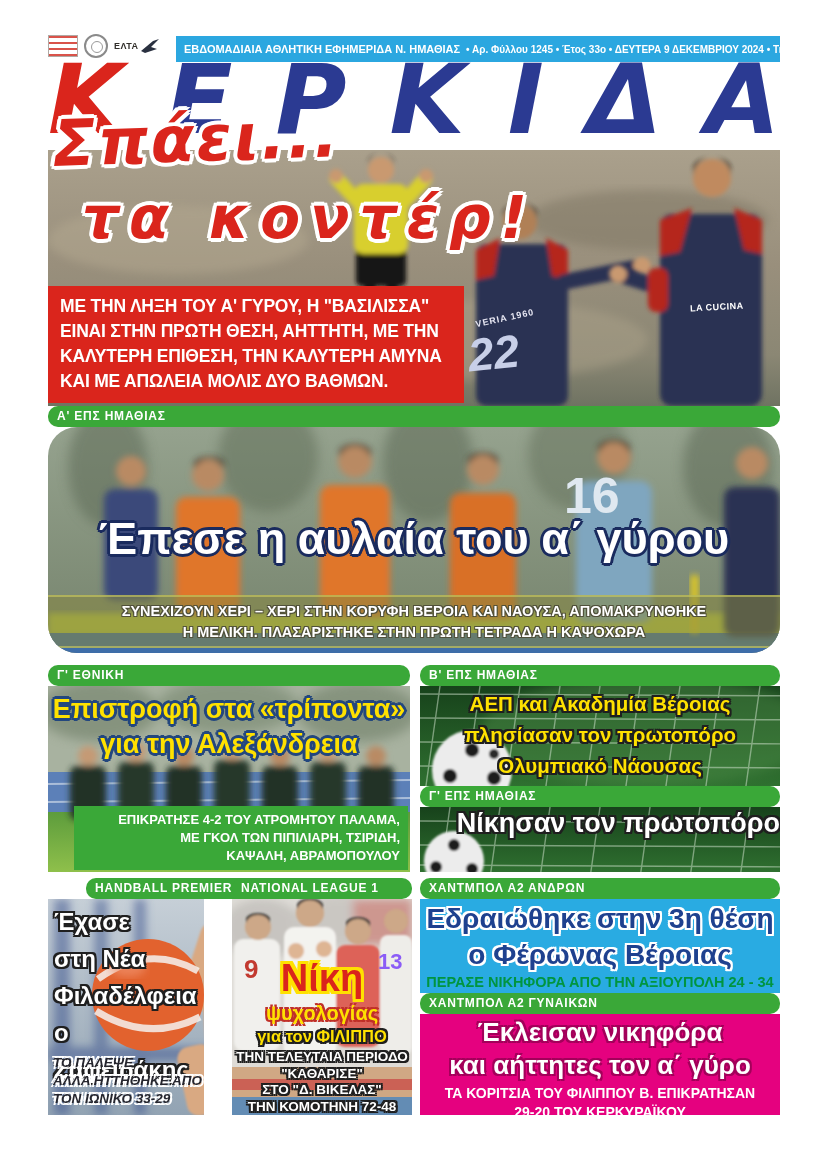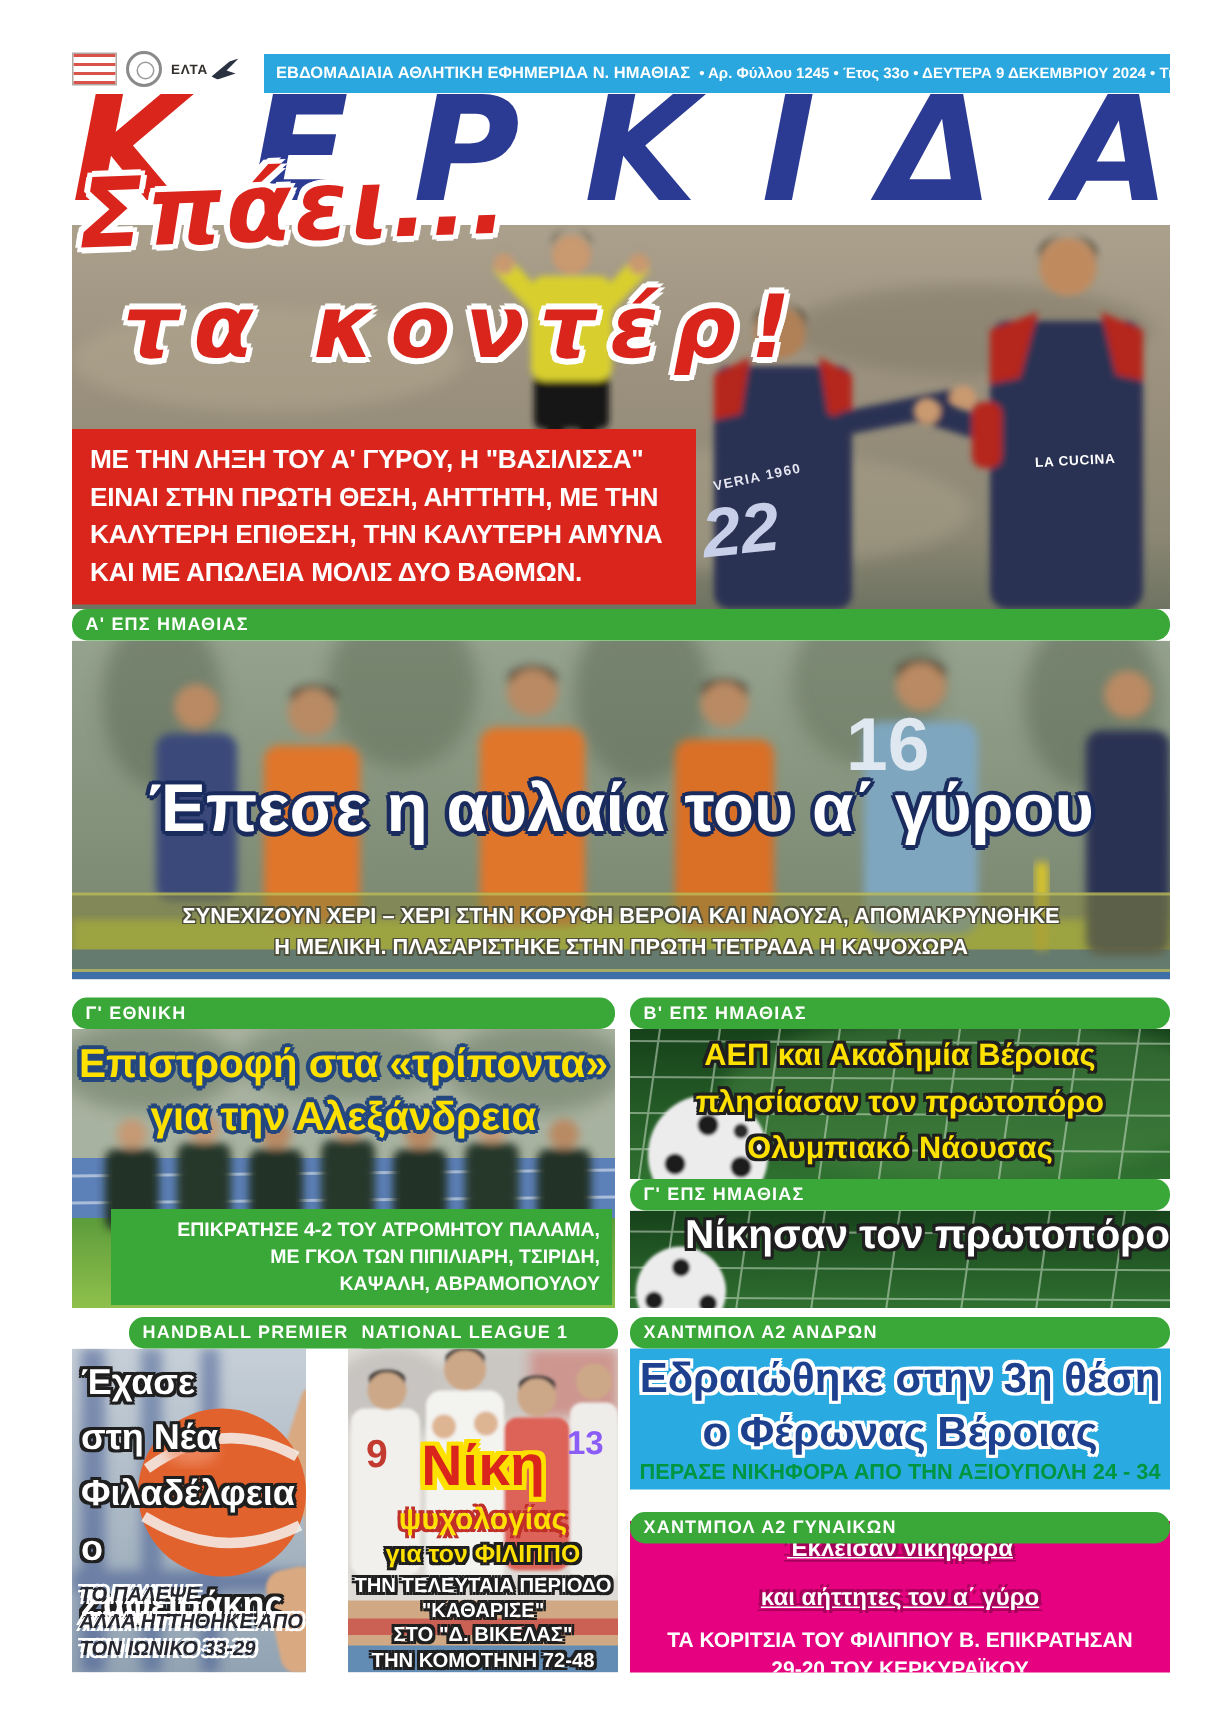--- a/index.html
+++ b/index.html
@@ -51,25 +51,25 @@
   
   .strip{position:absolute;height:21px;background:#3aa838;color:#fff;font-weight:bold;font-size:12px;
          letter-spacing:.8px;line-height:21px;padding-left:9px;box-sizing:border-box;z-index:4;border-radius:10px;}
   #strip-a{left:48px;top:406px;width:732px;}
   #strip-g3{left:48px;top:665px;width:362px;}
   #strip-b{left:420px;top:665px;width:360px;}
   #strip-c{left:420px;top:786px;width:360px;}
   #strip-hb{left:48px;top:878px;width:177px;margin-left:38px;}
   #strip-nl{left:232px;top:878px;width:180px;}
   #strip-ha2m{left:420px;top:878px;width:360px;}
-  #strip-ha2w{left:420px;top:993px;width:360px;margin-top:15px;}
+  #strip-ha2w{left:420px;top:993px;width:360px;}
 
   
   .photo{position:absolute;overflow:hidden;}
-  #photo-a{left:48px;top:427px;width:732px;height:226px;}
+  #photo-a{left:48px;top:427px;width:732px;height:226px;border-radius:29px;}
   #photo-a .headline{position:absolute;left:0;top:86px;width:100%;text-align:center;font-weight:bold;font-size:45px;color:#fff;}
   #photo-a .capstrip{position:absolute;left:0;top:168px;width:100%;height:53px;background:rgba(134,134,64,.55);
                      border-top:2px solid rgba(205,205,95,.6);border-bottom:2px solid rgba(205,205,95,.6);
                      box-sizing:border-box;text-align:center;padding-top:4px;}
   #photo-a .capstrip div{color:#fff;font-weight:bold;font-size:14.5px;line-height:21px;}
 
   #photo-g3{left:48px;top:686px;width:362px;height:186px;}
   #photo-g3 .yhead{position:absolute;left:0;top:6px;width:100%;text-align:center;font-weight:bold;font-size:27px;line-height:35px;color:#ffe100;}
   #photo-g3 .capbox{position:absolute;right:2px;top:120px;width:334px;background:#3aa838;padding:5px 8px;box-sizing:border-box;text-align:right;}
   #photo-g3 .capbox div{color:#fff;font-weight:bold;font-size:13px;line-height:18px;}
@@ -90,21 +90,21 @@
   #photo-nl .nlcap{position:absolute;left:0;top:150px;width:100%;text-align:center;font-weight:bold;font-size:13.5px;line-height:16.5px;color:#fff;}
   .num9{position:absolute;left:12px;top:55px;font-weight:bold;font-size:26px;color:#c23a30;}
   .num13{position:absolute;left:146px;top:50px;font-weight:bold;font-size:22px;color:#8b5cf6;}
   .num16{position:absolute;left:516px;top:40px;font-weight:bold;font-size:50px;color:#dfe8f0;}
 
   
   .cyanbox{position:absolute;left:420px;top:899px;width:360px;height:94px;background:#29abe2;text-align:center;overflow:hidden;}
   .cyanbox .ch{padding-top:2px;font-weight:bold;font-size:28px;line-height:36px;color:#1e418f;}
   .cyanbox .csub{font-weight:bold;font-size:14.5px;color:#009540;margin-top:1px;}
   .pinkbox{position:absolute;left:420px;top:1014px;width:360px;height:101px;background:#e5017f;text-align:center;overflow:hidden;}
-  .pinkbox .ph{padding-top:2px;font-weight:bold;font-size:16px;line-height:33px;color:#fff;text-decoration:underline;}
+  .pinkbox .ph{padding-top:2px;font-weight:bold;font-size:26px;line-height:33px;color:#fff;}
   .pinkbox .psub{font-weight:bold;font-size:14px;line-height:19px;color:#fff;margin-top:2px;}
 
   .photo svg{position:absolute;left:0;top:0;}
 </style>
 </head>
 <body>
 
 <div class="page">
 
   <div class="topbar-logos">

